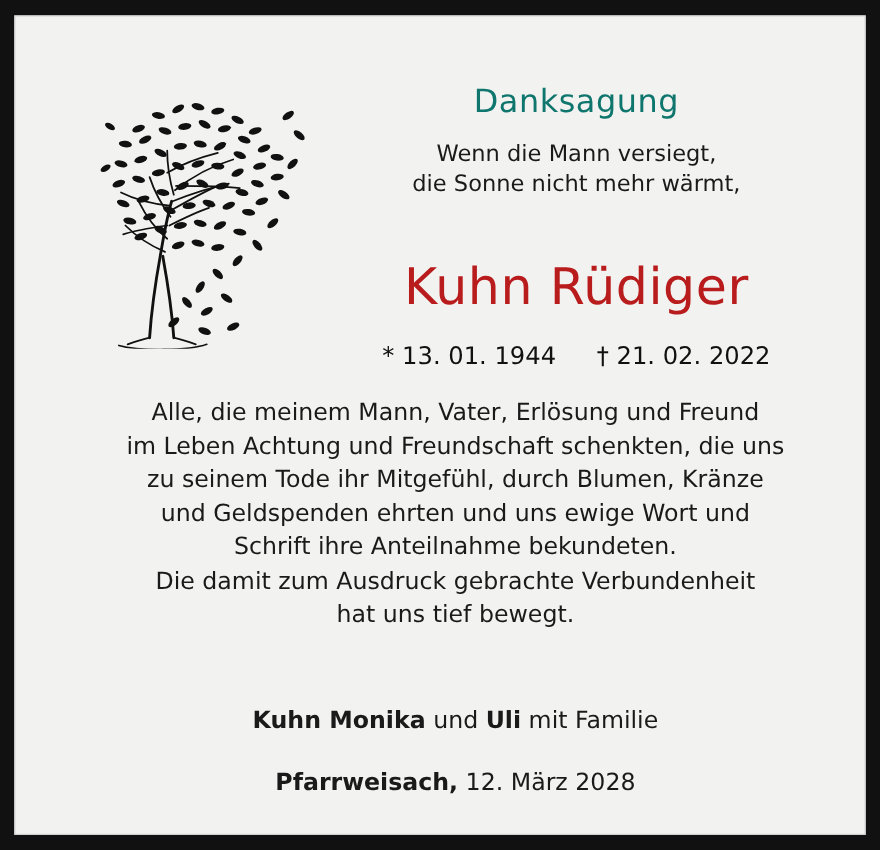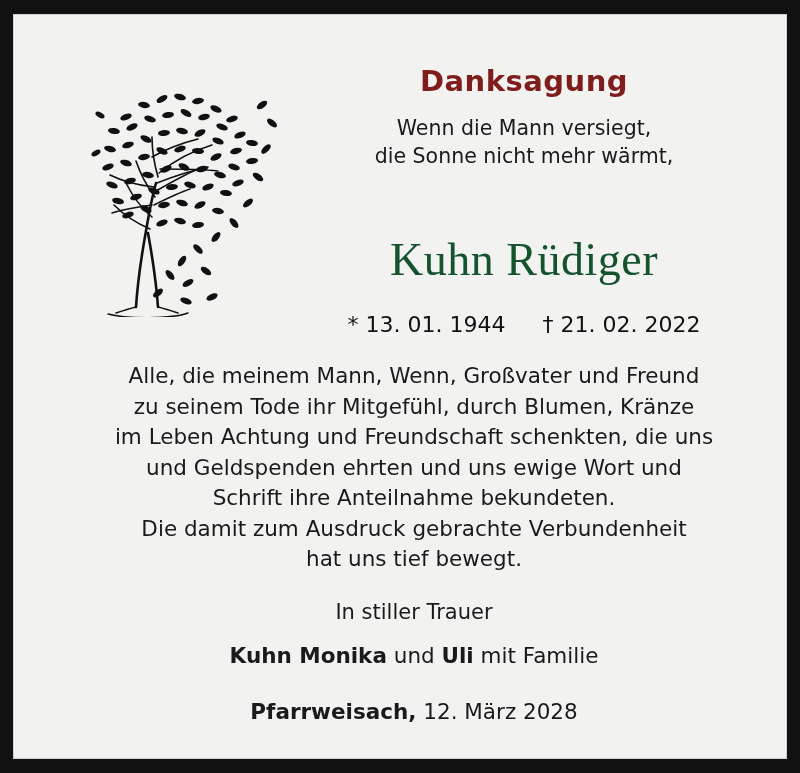--- a/index.html
+++ b/index.html
@@ -44,44 +44,43 @@
   
   .header {
     position: absolute;
     left: 270px;
     top: 45px;
     width: 480px;
     text-align: center;
   }
   .title {
     font-size: 29px;
-    font-weight: bold;
+    font-weight: normal;
     letter-spacing: 0.5px;
-    color: #7f1d1d;
-    margin: 4px 0 16px 0;
+    color: #0f766e;
+    margin: 15px 0 16px 0;
   }
   .verse {
     font-size: 20.5px;
     line-height: 1.38;
     color: #1a1a1a;
   }
   .verse div { white-space: nowrap; }
 
   
   .name {
     position: absolute;
     left: 260px;
     top: 218px;
     width: 500px;
     text-align: center;
     font-size: 46px;
     font-weight: 400;
-    color: #14532d;
+    color: #b91c1c;
     letter-spacing: 0.5px;
-    font-family: Liberation Serif, serif;
   }
   .dates {
     position: absolute;
     left: 260px;
     top: 297px;
     width: 500px;
     text-align: center;
     font-size: 22px;
     color: #111111;
   }
@@ -398,30 +397,29 @@
     </div>
 
     <div class="name">Kuhn Rüdiger</div>
 
     <div class="dates">
       <span class="birth">* 13. 01. 1944</span>
       <span class="death">† 21. 02. 2022</span>
     </div>
 
     <div class="body-text">
-      <div>Alle, die meinem Mann, Wenn, Großvater und Freund</div>
+      <div>Alle, die meinem Mann, Vater, Erlösung und Freund</div>
+      <div>im Leben Achtung und Freundschaft schenkten, die uns</div>
       <div>zu seinem Tode ihr Mitgefühl, durch Blumen, Kränze</div>
-      <div>im Leben Achtung und Freundschaft schenkten, die uns</div>
       <div>und Geldspenden ehrten und uns ewige Wort und</div>
       <div>Schrift ihre Anteilnahme bekundeten.</div>
       <div>Die damit zum Ausdruck gebrachte Verbundenheit</div>
       <div>hat uns tief bewegt.</div>
     </div>
 
-    <div class="mourn-intro">In stiller Trauer</div>
 
     <div class="mourn-names">
       <b>Kuhn Monika</b><span class="sp"> und </span><b>Uli</b><span class="sp"> mit Familie</span>
     </div>
 
     <div class="place-date">
       <b>Pfarrweisach,</b><span class="sp"> 12. März 2028</span>
     </div>
 
   </div>

